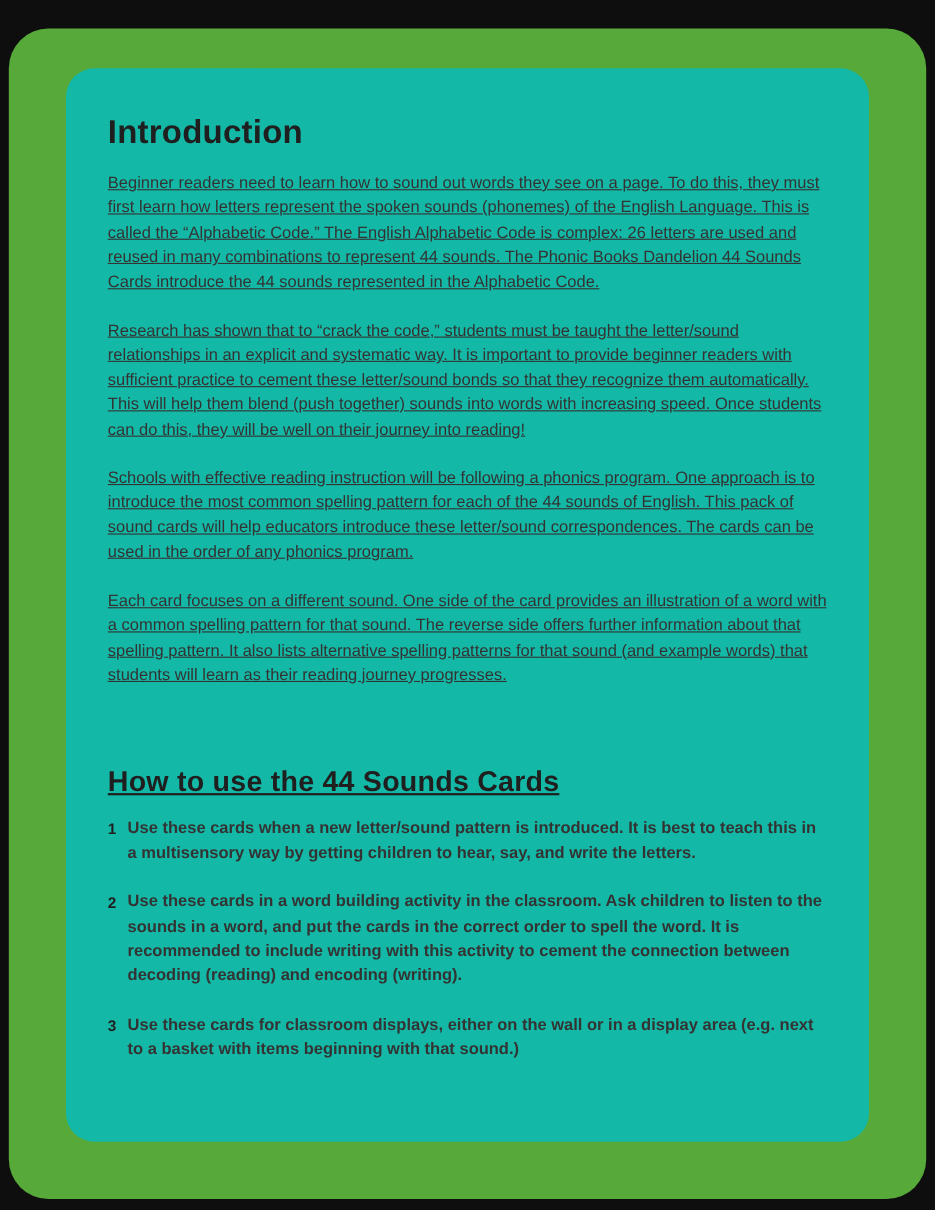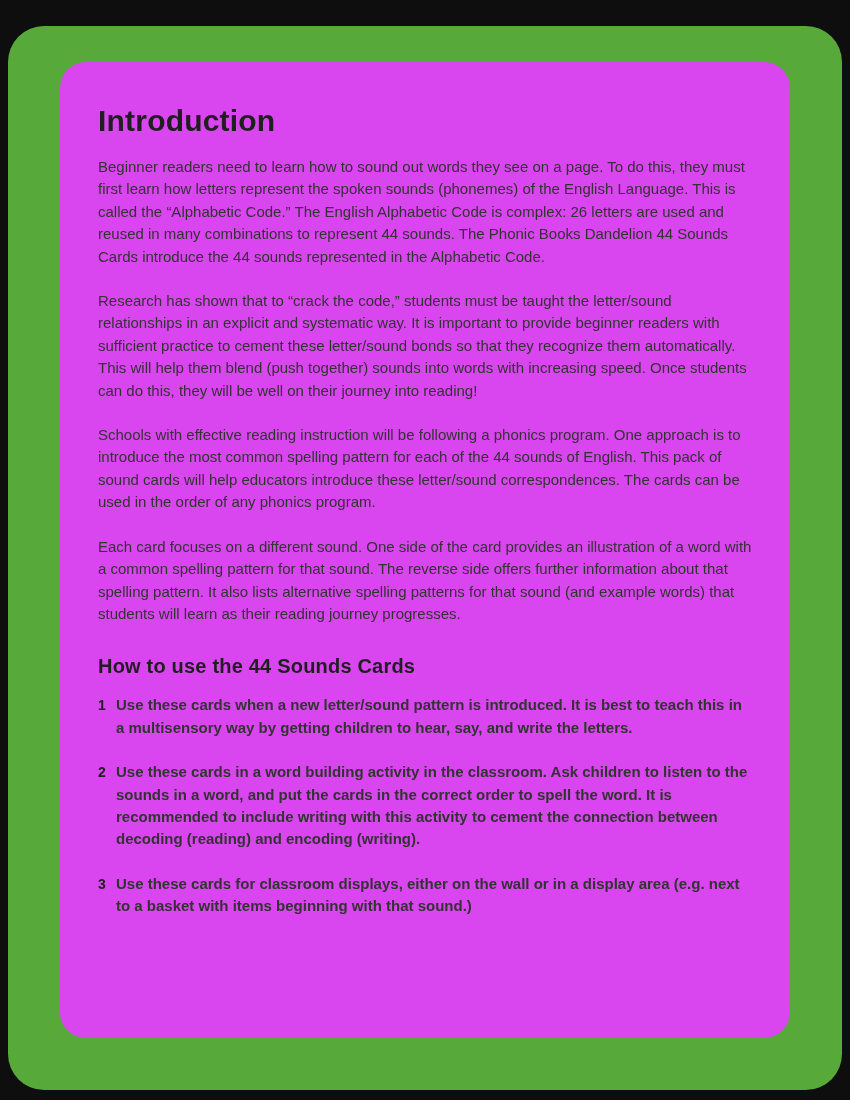--- a/index.html
+++ b/index.html
@@ -23,43 +23,45 @@
     bottom: 10px;
     background: #57a939;
     border-radius: 36px;
   }
   .card {
     position: absolute;
     left: 52px;
     right: 52px;
     top: 36px;
     bottom: 52px;
-    background: #d946ef;
+    background: #14b8a6;
     border-radius: 26px;
     padding: 42px 38px 40px 38px;
     overflow: hidden;
   }
   .section-title {
     font-size: 30px;
     font-weight: 700;
     color: #1f1f1f;
     letter-spacing: 0.2px;
     margin-bottom: 18px;
   }
   .section-title.howto {
-    font-size: 20px;
-    margin-top: 30px;
+    font-size: 26px;
+    margin-top: 70px;
     margin-bottom: 16px;
+    text-decoration: underline;
   }
   .para {
     font-size: 15px;
     line-height: 22.4px;
     color: #333333;
     margin-bottom: 22px;
     max-width: 660px;
+    text-decoration: underline;
   }
   .para:last-of-type { margin-bottom: 12px; }
   .howto-list { margin-top: 6px; }
   .howto-item {
     display: flex;
     align-items: flex-start;
     margin-bottom: 22px;
     max-width: 650px;
   }
   .item-number {

